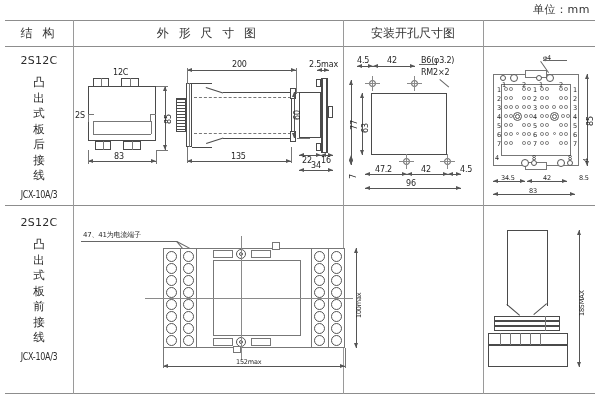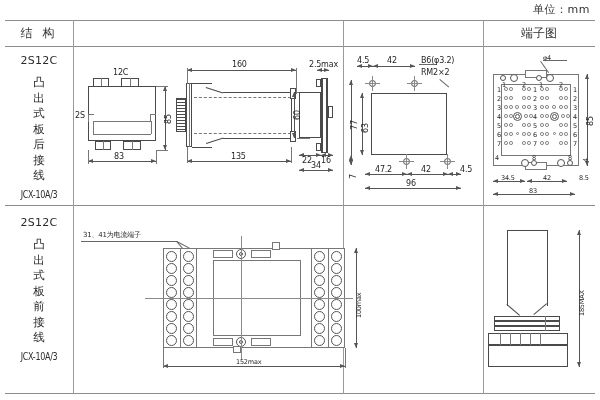--- a/index.html
+++ b/index.html
@@ -85,21 +85,22 @@
 
   <div class="hline thick" style="top:0;"></div>
   <div class="hline thick" style="top:26px;"></div>
   <div class="hline thick" style="top:185px;"></div>
   <div class="hline thick" style="top:373px;"></div>
   <div class="vline" style="left:68px;"></div>
   <div class="vline" style="left:338px;"></div>
   <div class="vline" style="left:478px;"></div>
 
   <div class="hdr" style="left:0;width:68px;">结 构</div>
-  <div class="hdr" style="left:478px;width:112px;letter-spacing:0;">端子图</div>
+  <div class="hdr" style="left:68px;width:270px;">外 形 尺 寸 图</div>
+  <div class="hdr" style="left:338px;width:140px;letter-spacing:0;">安装开孔尺寸图</div>
 
   <div class="cell struct" style="left:0;top:28px;">
     <div class="model">2S12C</div>
     <div class="vtext">
       <div>凸</div>
       <div>出</div>
       <div>式</div>
       <div>板</div>
       <div>后</div>
       <div>接</div>
@@ -160,21 +161,21 @@
       <div class="ln" style="left:133px;top:95px;width:18px;height:1px;transform:rotate(-18deg);transform-origin:0 0;"></div>
       <div class="ln h" style="left:150px;top:44px;width:68px;"></div>
       <div class="ln h" style="left:150px;top:90px;width:68px;"></div>
       <div class="ln v" style="left:218px;top:44px;height:46px;"></div>
       <div class="ln dash-h" style="left:121px;top:49px;width:97px;"></div>
       <div class="ln dash-h" style="left:121px;top:85px;width:97px;"></div>
       <div class="box" style="left:217px;top:40px;width:6px;height:11px;"></div>
       <div class="box" style="left:217px;top:83px;width:6px;height:11px;"></div>
 
       <div class="dim" style="left:114px;top:22px;width:109px;"></div>
-      <div class="t" style="left:159px;top:12px;">160</div>
+      <div class="t" style="left:159px;top:12px;">200</div>
       <div class="ext v" style="left:114px;top:20px;height:16px;"></div>
       <div class="ext v" style="left:223px;top:20px;height:26px;"></div>
 
       <div class="dim" style="left:114px;top:113px;width:104px;"></div>
       <div class="t" style="left:158px;top:104px;">135</div>
       <div class="ext v" style="left:114px;top:99px;height:16px;"></div>
       <div class="ext v" style="left:218px;top:99px;height:16px;"></div>
 
       <div class="dimv" style="left:234px;top:44px;height:46px;"></div>
       <div class="t vt" style="left:233px;top:74px;">67</div>
@@ -398,21 +399,21 @@
       <div>板</div>
       <div>前</div>
       <div>接</div>
       <div>线</div>
     </div>
     <div class="code">JCX-10A/3</div>
   </div>
 
   <div class="dw" style="left:68px;top:188px;width:270px;height:185px;">
 
-    <div class="t sm" style="left:10px;top:22px;font-size:7px;">31、41为电流端子</div>
+    <div class="t sm" style="left:10px;top:22px;font-size:7px;">47、41为电流端子</div>
     <div class="ln h" style="left:8px;top:33px;width:96px;background:#666;"></div>
     <div class="ln" style="left:104px;top:33px;width:18px;height:1px;transform:rotate(28deg);transform-origin:0 0;background:#666;"></div>
     <div class="ln" style="left:104px;top:33px;width:38px;height:1px;transform:rotate(50deg);transform-origin:0 0;background:#666;"></div>
 
     <div class="box thin" style="left:90px;top:40px;width:182px;height:100px;"></div>
 
     <div class="box thin" style="left:90px;top:40px;width:34px;height:100px;"></div>
     <div class="ln v" style="left:107px;top:40px;height:100px;background:#777;"></div>
 
     <div class="box thin" style="left:238px;top:40px;width:34px;height:100px;"></div>

